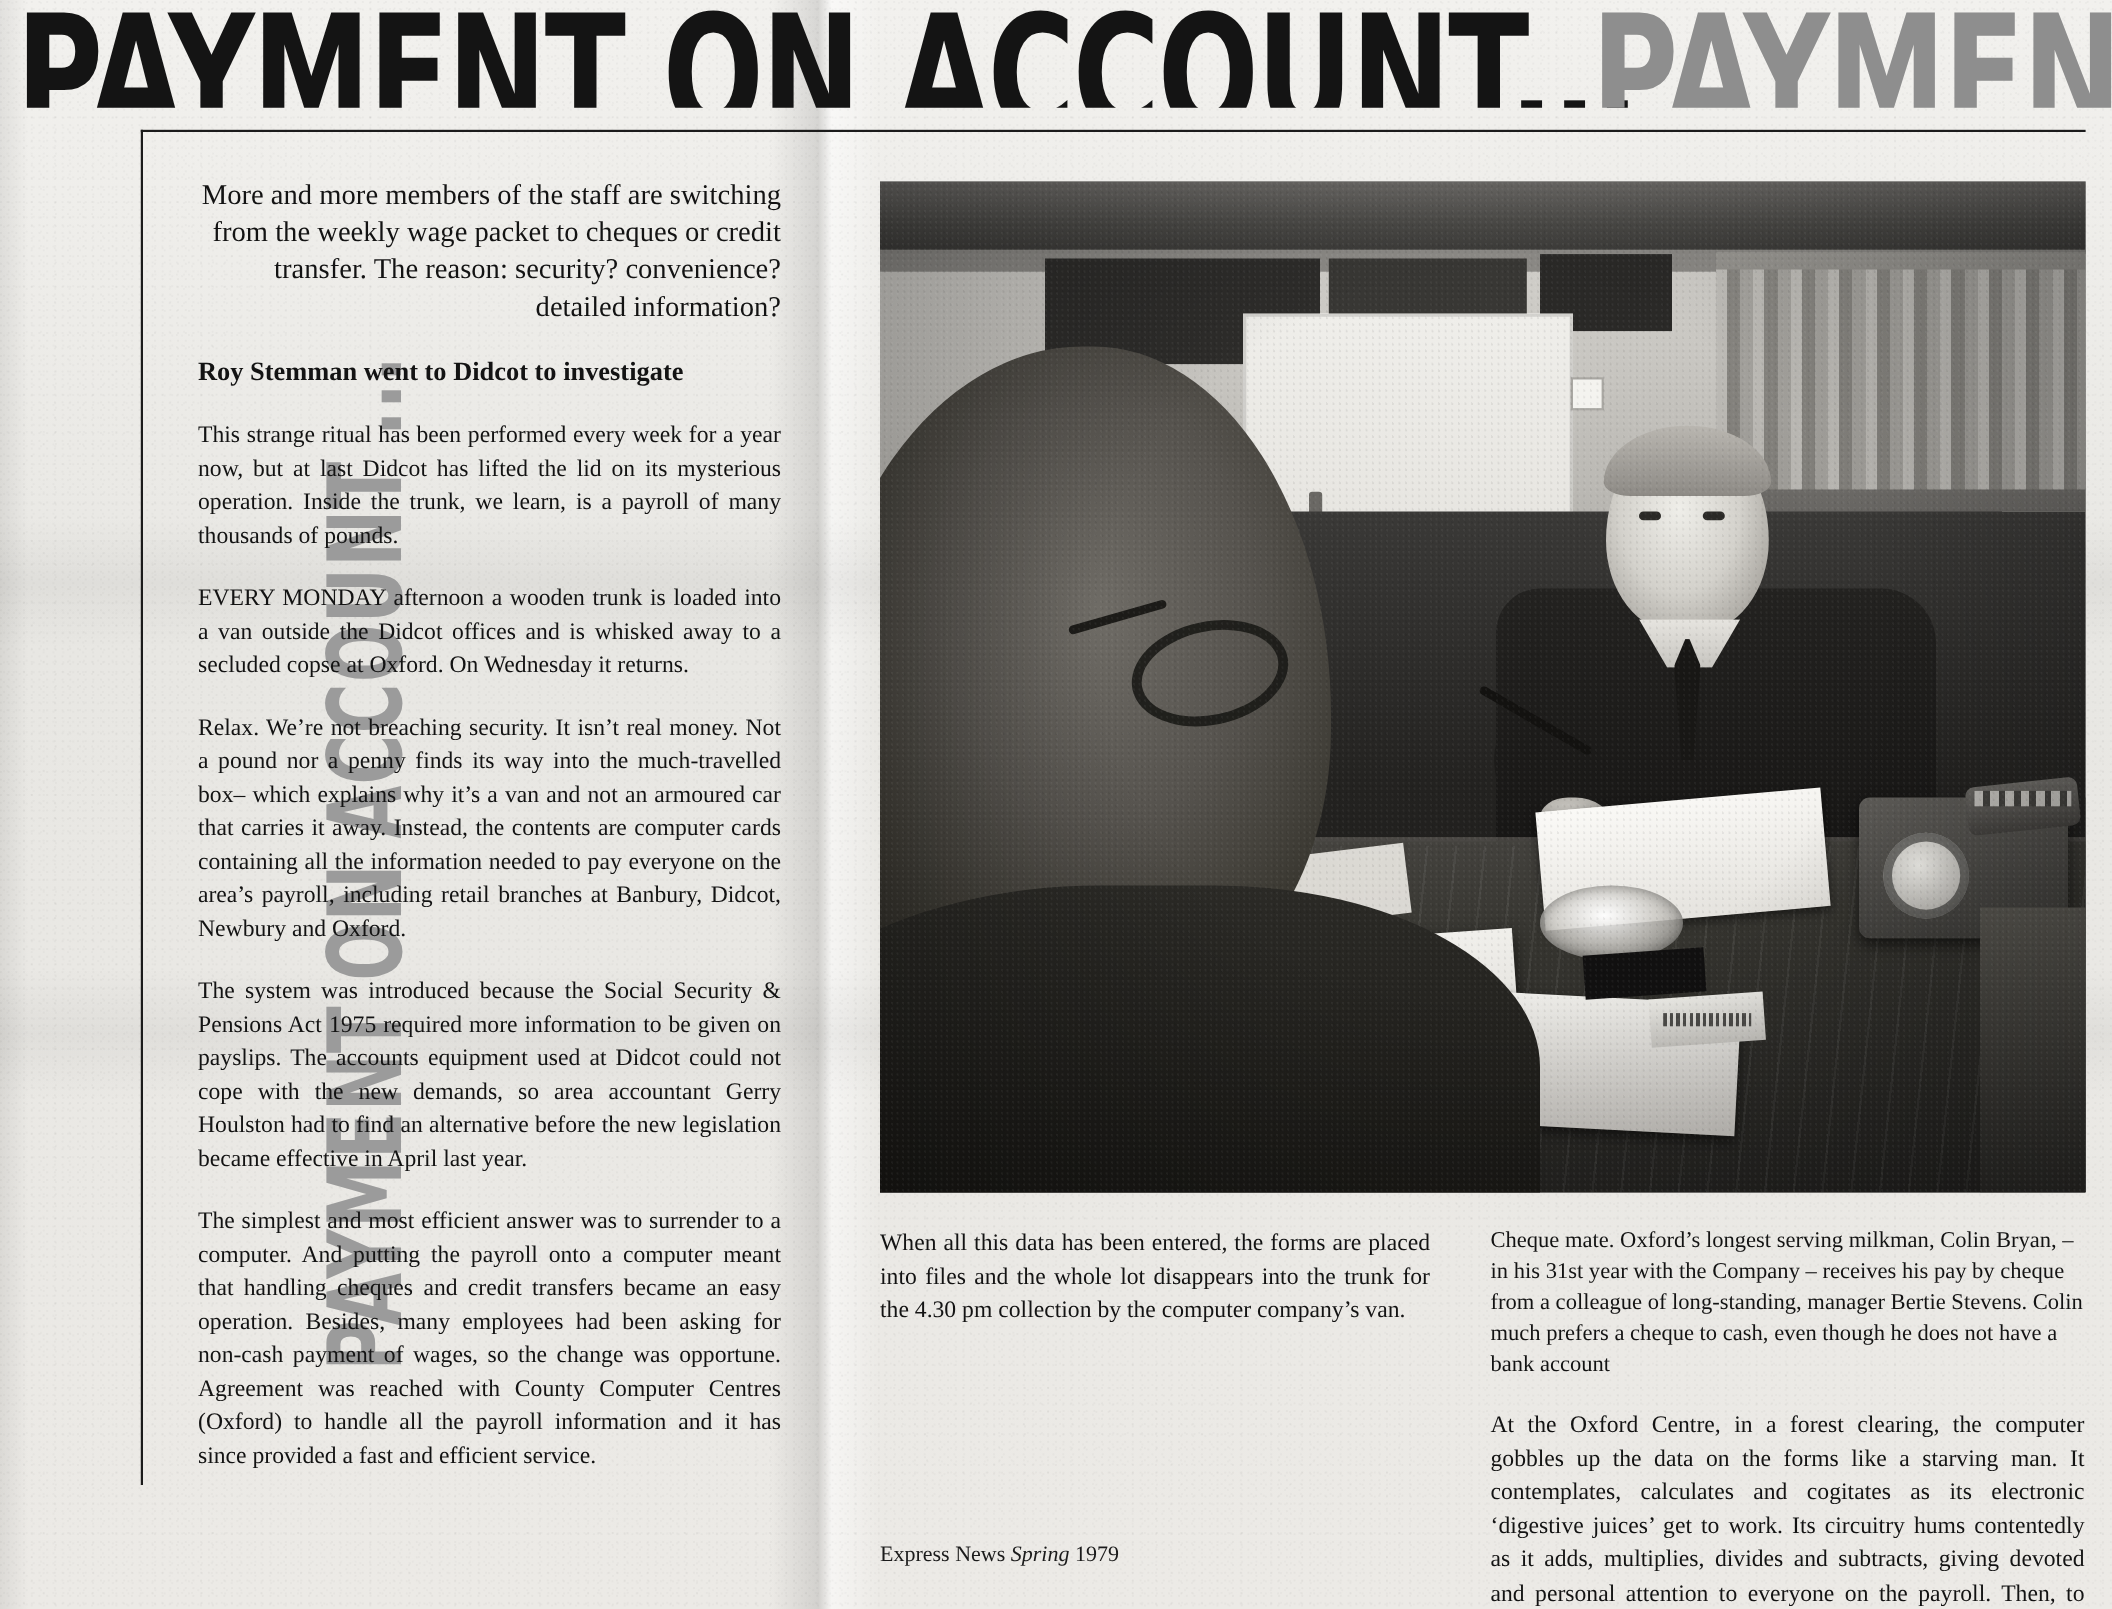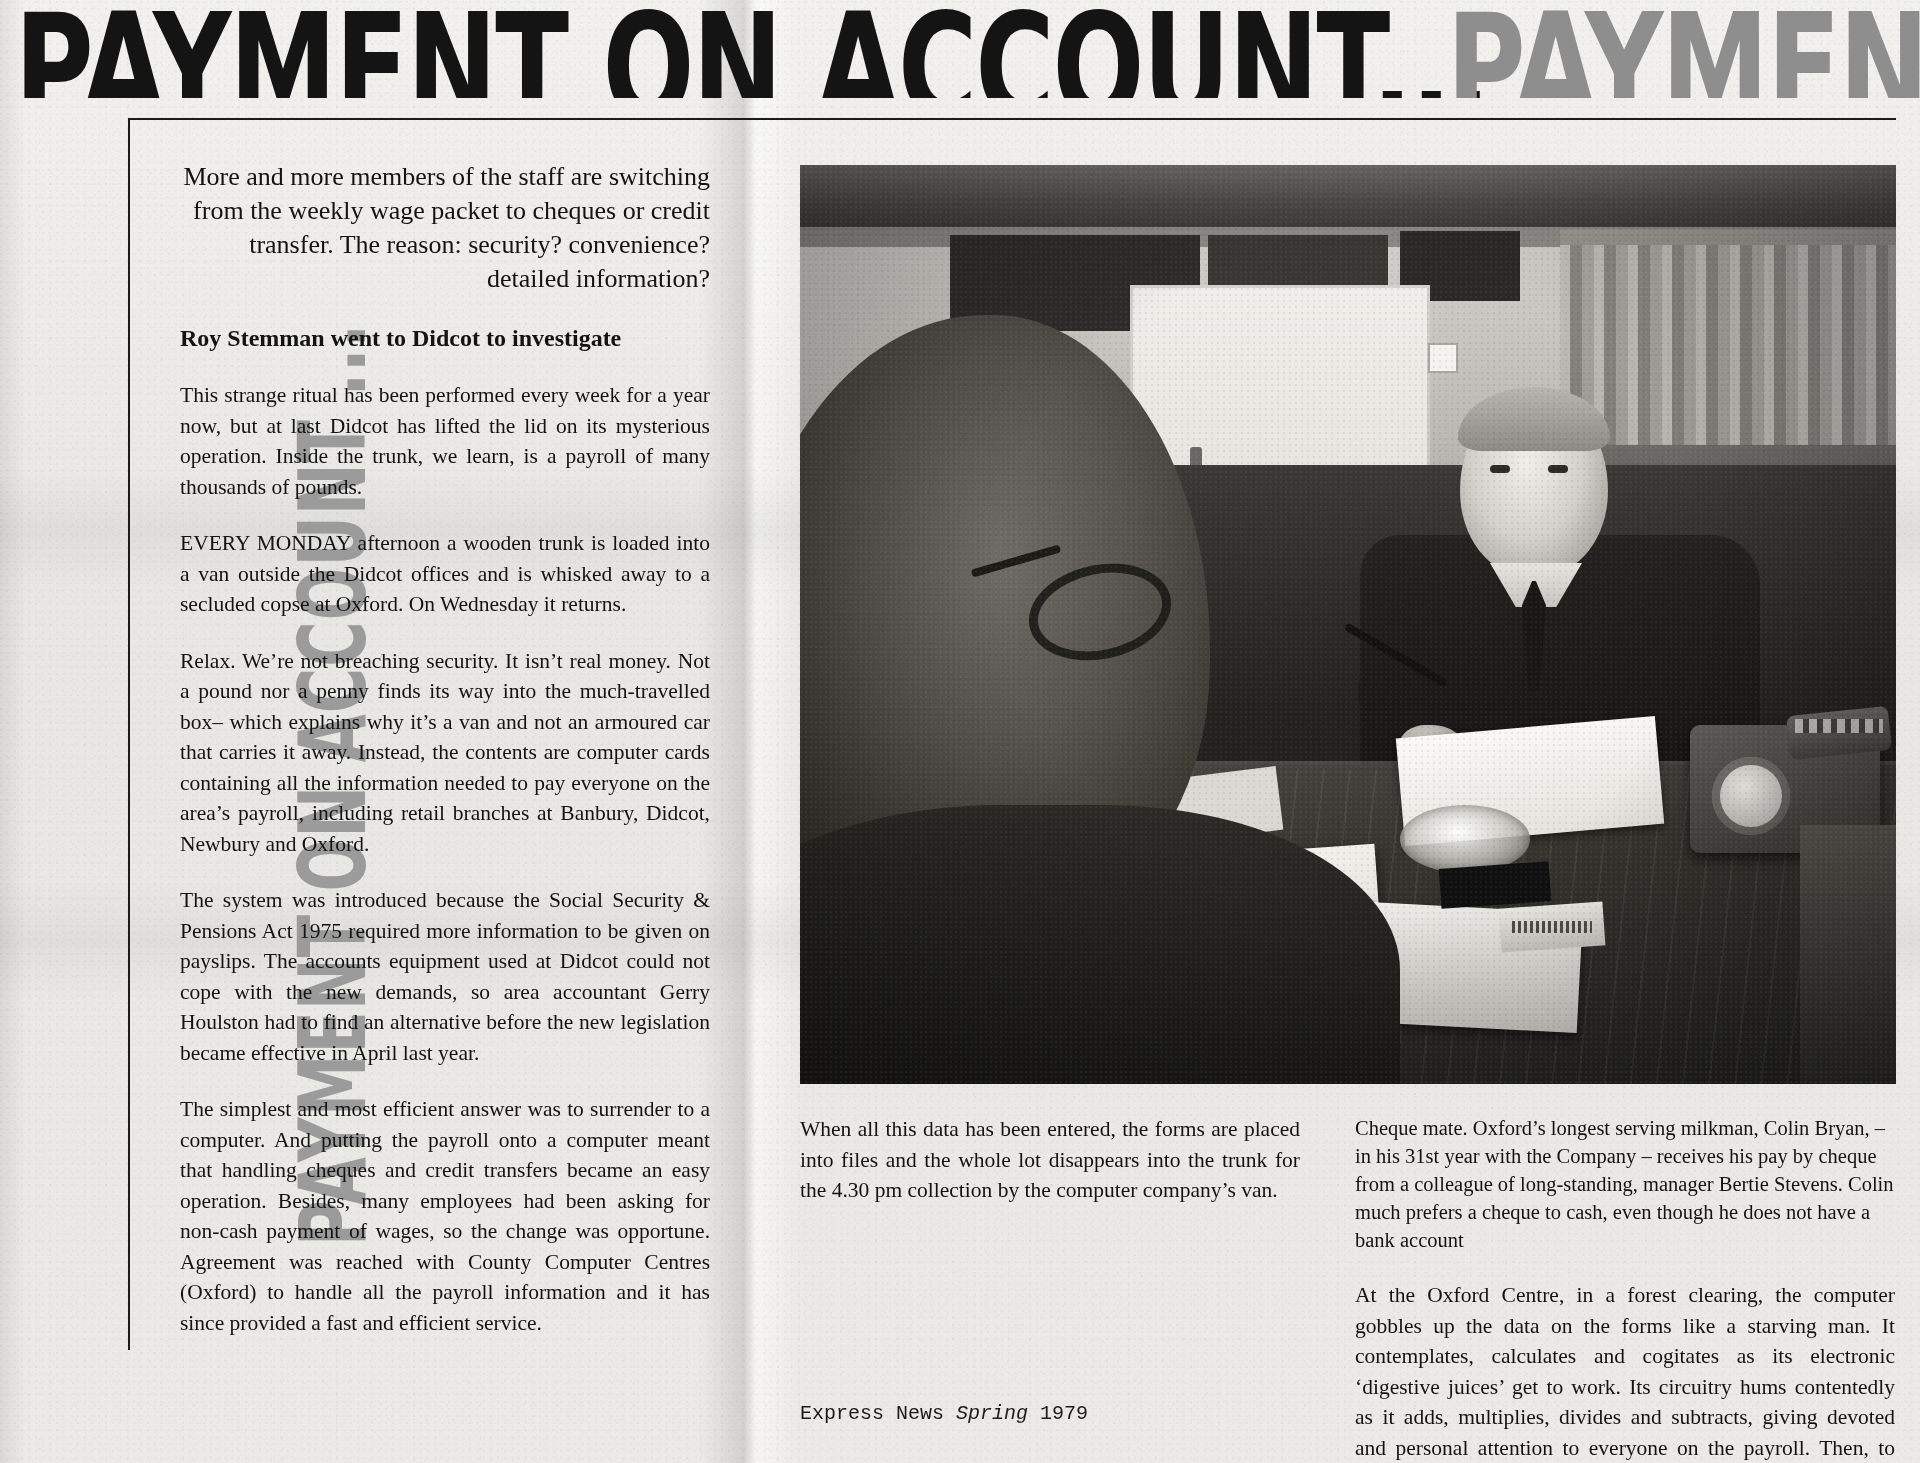--- a/index.html
+++ b/index.html
@@ -232,21 +232,21 @@
     background:radial-gradient(ellipse at 50% 45%, rgba(0,0,0,0) 45%, rgba(0,0,0,.35) 100%);}
   .photo-grain{left:0;top:0;width:1096px;height:919px;
     background-image:
       radial-gradient(circle at 20% 40%, rgba(255,255,255,.05) 0 1px, transparent 1px),
       radial-gradient(circle at 70% 65%, rgba(0,0,0,.07) 0 1px, transparent 1px);
     background-size:5px 5px, 6px 6px;}
 
   
   .footer{
     position:absolute;left:800px;top:1402px;
-    font-size:20px;color:#1b1b1b;font-family:Liberation Mono, monospace;
+    font-size:20px;color:#1b1b1b;
   }
   .footer em{font-style:italic;}
 </style>
 </head>
 <body>
 
 <div class="page"></div>
 <div class="grain"></div>
 <div class="fold-h" style="top:470px"></div>
 <div class="fold-h" style="top:880px"></div>

